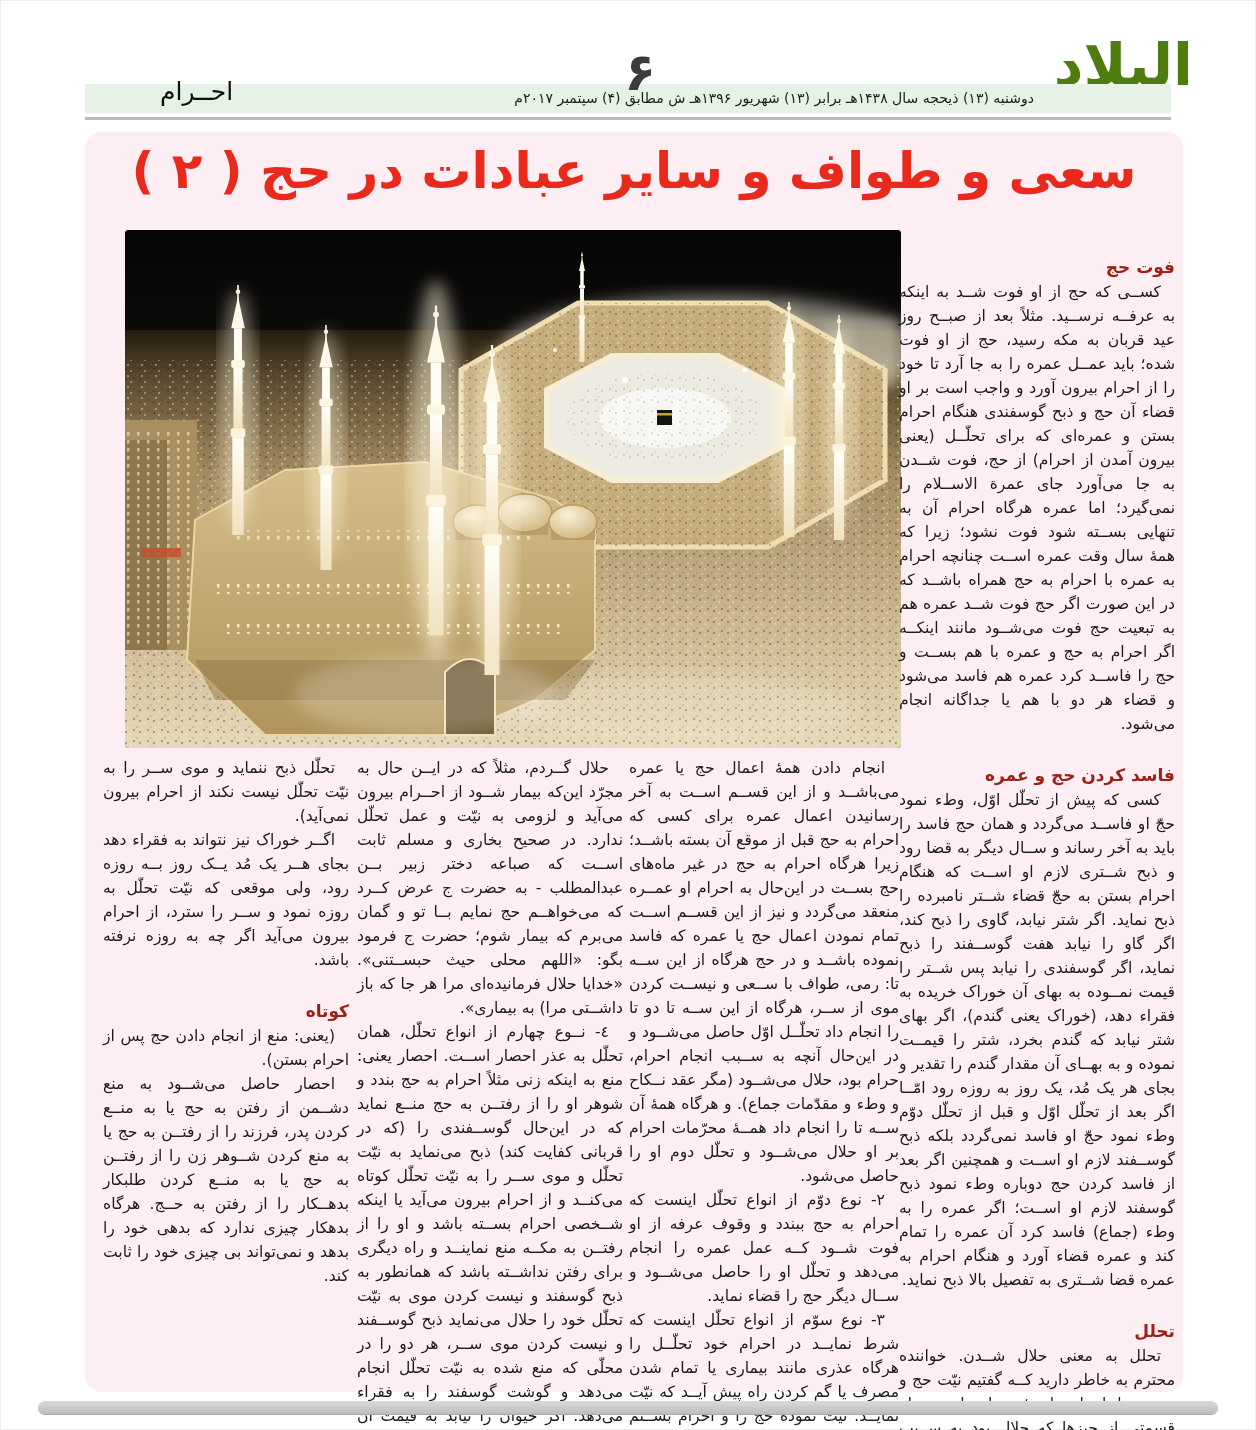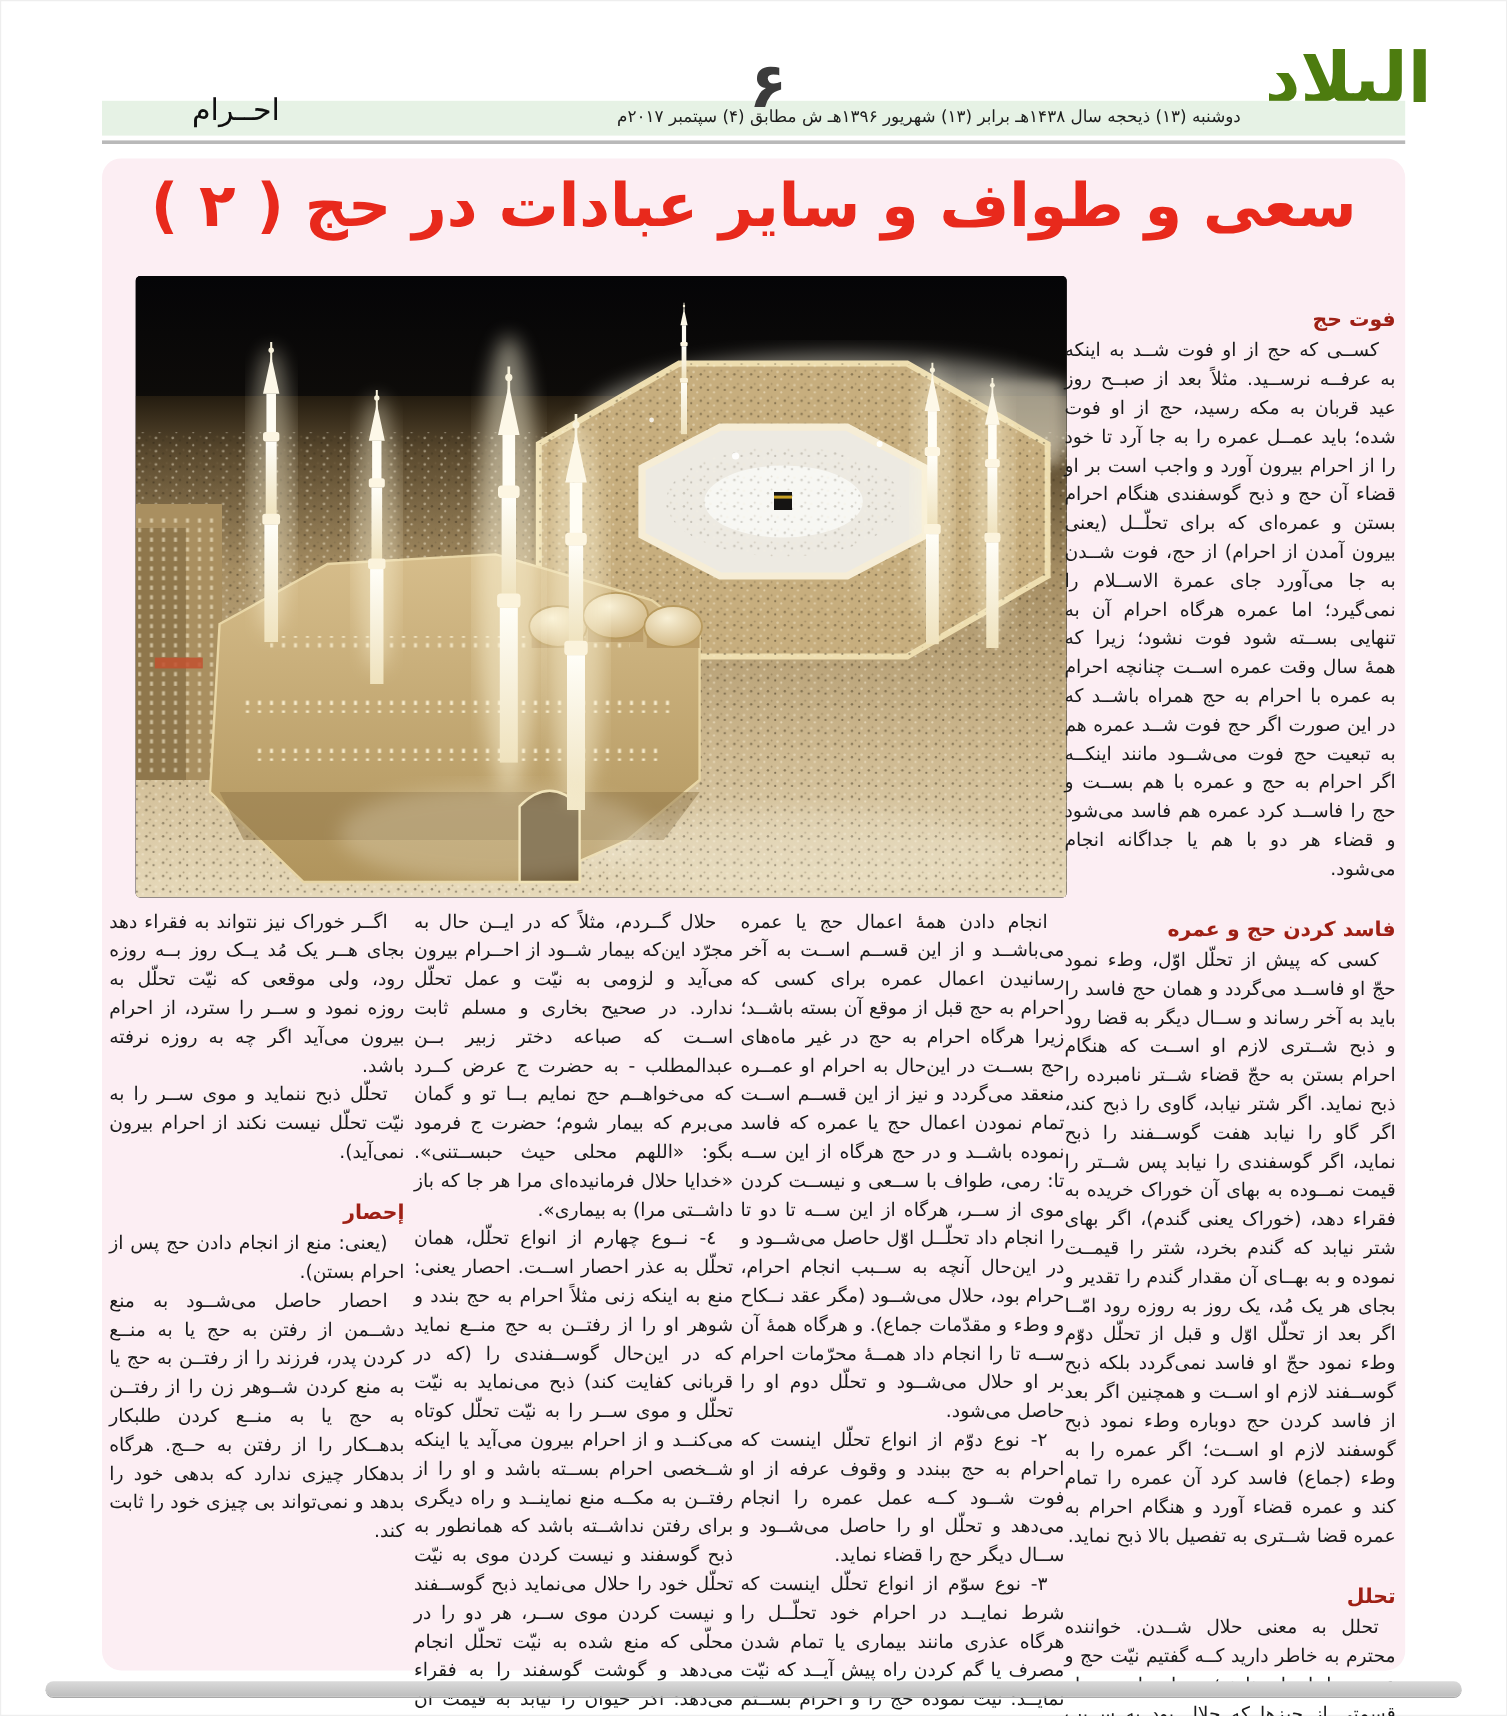--- a/index.html
+++ b/index.html
@@ -31,21 +31,21 @@
     position:absolute;top:90px;right:222px;
     font-size:14px;color:#1c1c1c;white-space:nowrap;
   }
   .page-num{
     position:absolute;top:46px;right:600px;
     font-size:52px;font-weight:bold;color:#3c3c3c;line-height:1;
   }
   
   .panel{
     position:absolute;top:132px;left:85px;width:1086px;height:1260px;
-    background:#fceef3;border-radius:16px;
+    background:#fceef3;border-radius:16px;padding-left:12px;
   }
   .title{
     position:absolute;top:10px;left:0;width:100%;
     text-align:center;color:#e8291c;
     font-size:50px;font-weight:bold;letter-spacing:-1px;
   }
   .photo{
     position:absolute;top:98px;right:282px;width:776px;height:518px;
     border-radius:4px;overflow:hidden;background:#0a0a0a;
   }
@@ -211,22 +211,22 @@
     <div class="col col2">
         <div class="para">انجام دادن همهٔ اعمال حج یا عمره می‌باشــد و از این قســم اســت به آخر رسانیدن اعمال عمره برای کسی که احرام به حج قبل از موقع آن بسته باشــد؛ زیرا هرگاه احرام به حج در غیر ماه‌های حج بســت در این‌حال به احرام او عمــره منعقد می‌گردد و نیز از این قســم اســت تمام نمودن اعمال حج یا عمره که فاسد نموده باشــد و در حج هرگاه از این ســه تا: رمی، طواف با ســعی و نیســت کردن موی از ســر، هرگاه از این ســه تا دو تا را انجام داد تحلّــل اوّل حاصل می‌شــود و در این‌حال آنچه به ســبب انجام احرام، حرام بود، حلال می‌شــود (مگر عقد نــکاح و وطء و مقدّمات جماع). و هرگاه همهٔ آن ســه تا را انجام داد همــهٔ محرّمات احرام بر او حلال می‌شــود و تحلّل دوم او را حاصل می‌شود.</div>
         <div class="para">۲- نوع دوّم از انواع تحلّل اینست که احرام به حج ببندد و وقوف عرفه از او فوت شــود کــه عمل عمره را انجام می‌دهد و تحلّل او را حاصل می‌شــود و ســال دیگر حج را قضاء نماید.</div>
         <div class="para">۳- نوع سوّم از انواع تحلّل اینست که شرط نمایــد در احرام خود تحلّــل را هرگاه عذری مانند بیماری یا تمام شدن مصرف یا گم کردن راه پیش آیــد که نیّت نمایــد: نیّت نموده حج را و احرام بســتم به آن و هرگاه بیمار شــوم</div>
       </div>
     <div class="col col3">
         <div class="para">حلال گــردم، مثلاً که در ایــن حال به مجرّد این‌که بیمار شــود از احــرام بیرون می‌آید و لزومی به نیّت و عمل تحلّل ندارد. در صحیح بخاری و مسلم ثابت اســت که صباعه دختر زبیر بــن عبدالمطلب - به حضرت ج عرض کــرد که می‌خواهــم حج نمایم بــا تو و گمان می‌برم که بیمار شوم؛ حضرت ج فرمود بگو: «اللهم محلی حیث حبســتنی». «خدایا حلال فرمانیده‌ای مرا هر جا که باز داشــتی مرا) به بیماری».</div>
         <div class="para">٤- نــوع چهارم از انواع تحلّل، همان تحلّل به عذر احصار اســت. احصار یعنی: منع به اینکه زنی مثلاً احرام به حج بندد و شوهر او را از رفتــن به حج منــع نماید که در این‌حال گوســفندی را (که در قربانی کفایت کند) ذبح می‌نماید به نیّت تحلّل و موی ســر را به نیّت تحلّل کوتاه می‌کنــد و از احرام بیرون می‌آید یا اینکه شــخصی احرام بســته باشد و او را از رفتــن به مکــه منع نماینــد و راه دیگری برای رفتن نداشــته باشد که همانطور به ذبح گوسفند و نیست کردن موی به نیّت تحلّل خود را حلال می‌نماید ذبح گوســفند و نیست کردن موی ســر، هر دو را در محلّی که منع شده به نیّت تحلّل انجام می‌دهد و گوشت گوسفند را به فقراء می‌دهد؛ اگر حیوان را نیابد به قیمت آن گندم به فقراء می‌دهد (و تا گوســفند را به نیّت</div>
       </div>
     <div class="col col4">
+        <div class="para">تحلّل ذبح ننماید و موی ســر را به نیّت تحلّل نیست نکند از احرام بیرون نمی‌آید).</div>
         <div class="para">اگــر خوراک نیز نتواند به فقراء دهد بجای هــر یک مُد یــک روز بــه روزه رود، ولی موقعی که نیّت تحلّل به روزه نمود و ســر را سترد، از احرام بیرون می‌آید اگر چه به روزه نرفته باشد.</div>
-        <div class="para">تحلّل ذبح ننماید و موی ســر را به نیّت تحلّل نیست نکند از احرام بیرون نمی‌آید).</div>
-        <div class="sec-h">إحصار</div>
+        <div class="sec-h">کوتاه</div>
         <div class="para">(یعنی: منع از انجام دادن حج پس از احرام بستن).</div>
         <div class="para">احصار حاصل می‌شــود به منع دشــمن از رفتن به حج یا به منــع کردن پدر، فرزند را از رفتــن به حج یا به منع کردن شــوهر زن را از رفتــن به حج یا به منــع کردن طلبکار بدهــکار را از رفتن به حــج. هرگاه بدهکار چیزی ندارد که بدهی خود را بدهد و نمی‌تواند بی چیزی خود را ثابت کند.</div>
       </div>
   </div>
 
   <div class="footer-bar"></div>
 </div>
 
 </body></html>

